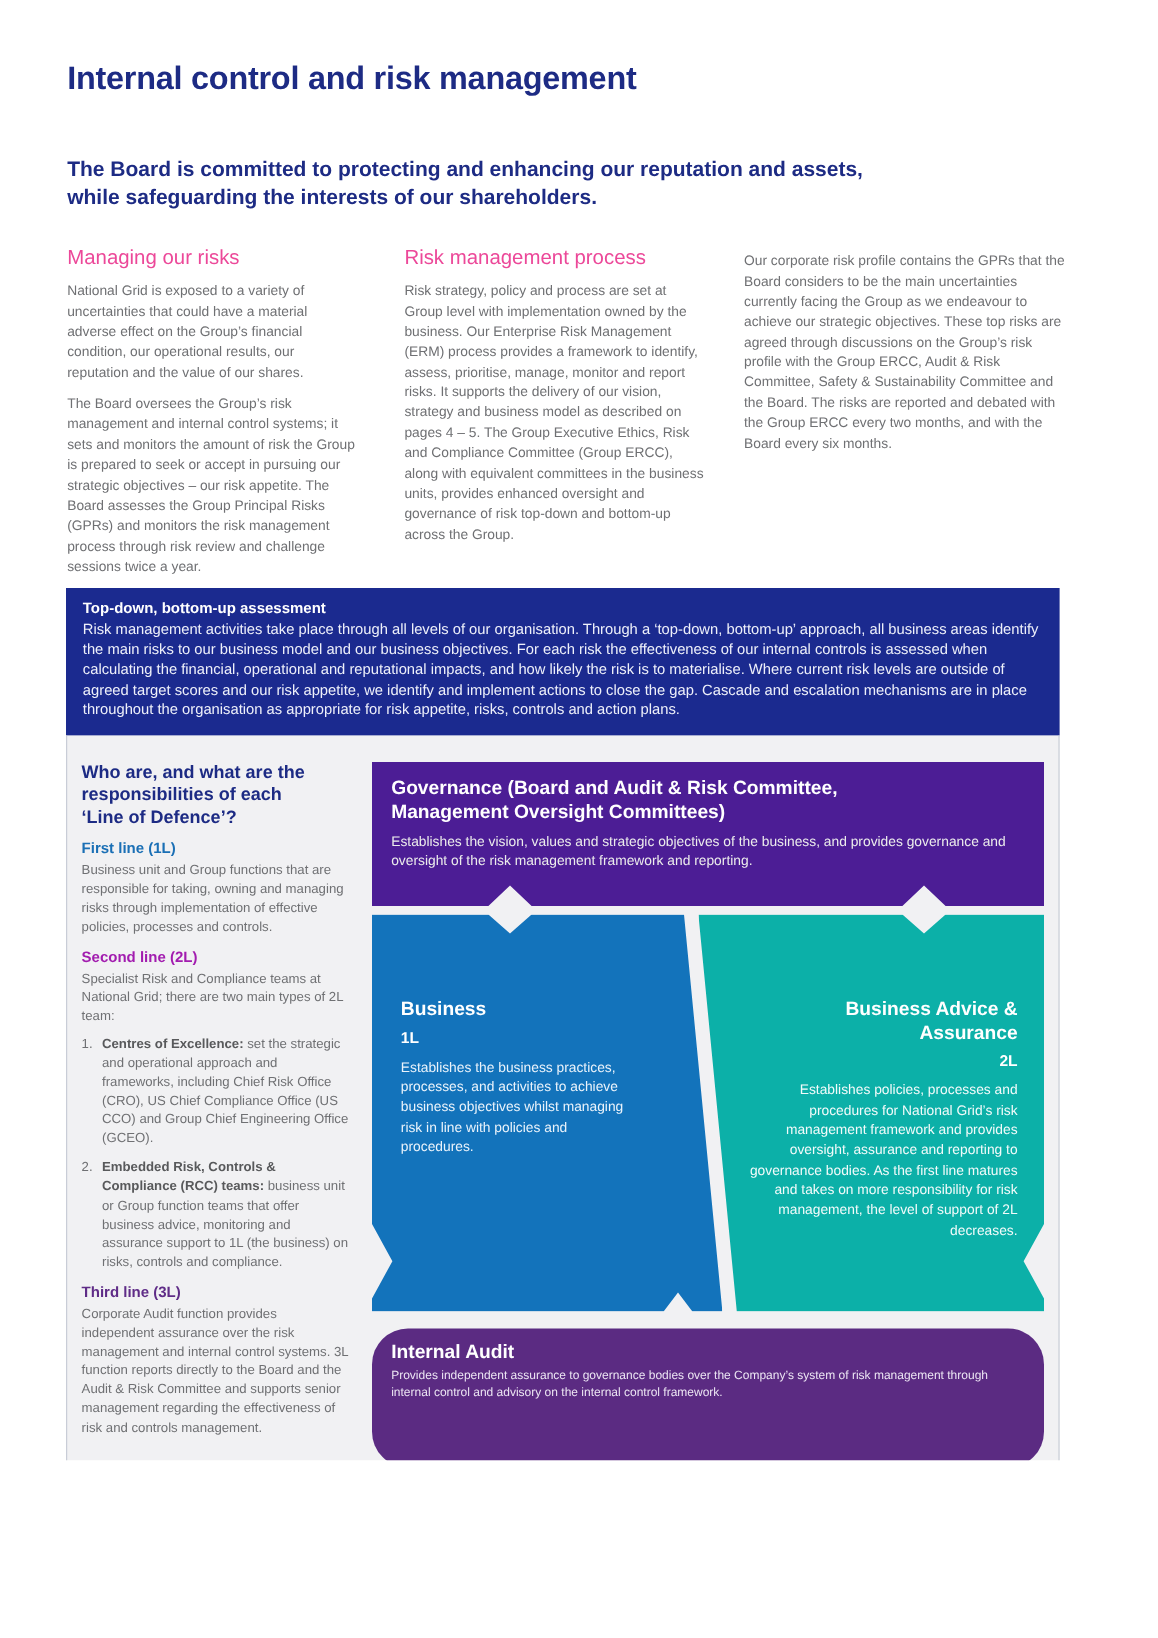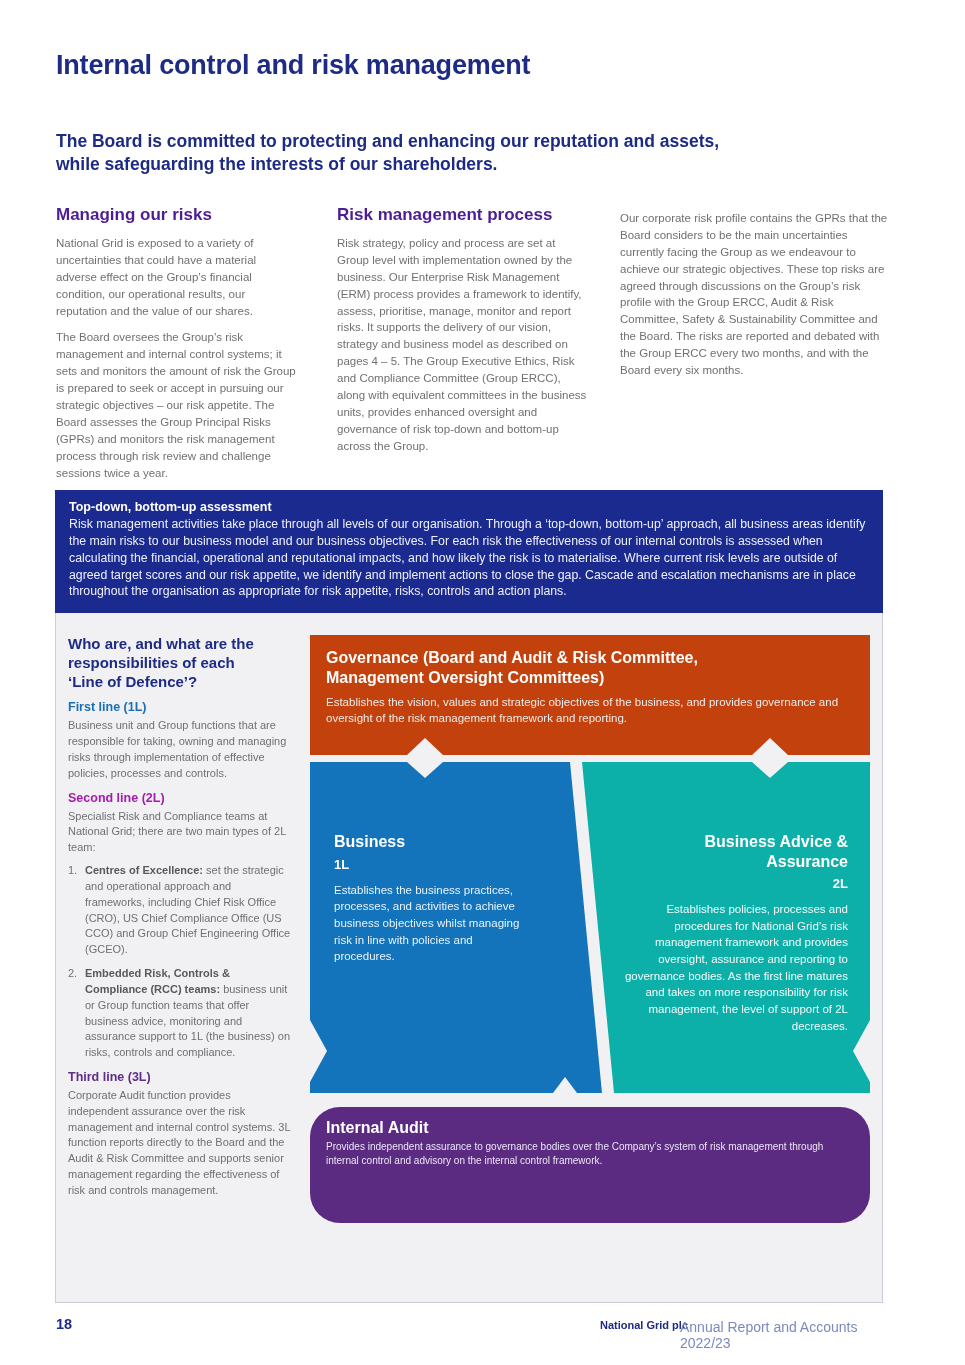--- a/index.html
+++ b/index.html
@@ -1,35 +1,35 @@
 <!DOCTYPE html>
 <html><head>
 <meta charset="utf-8">
 <style>
   * { margin:0; padding:0; box-sizing:border-box; }
   html,body { background:#ffffff; }
   body { font-family:"Liberation Sans", sans-serif; }
   .page {
-    position:relative; width:965px; height:1365px; background:#ffffff;
+    position:relative; width:965px; height:1217px; background:#ffffff;
     overflow:hidden; margin:0 auto;padding-left:39px;
   }
   .abs { position:absolute; }
 
   
   .page-title {
     left:56px; top:50px; width:760px;
     font-size:27px; font-weight:bold; color:#1d2b84; letter-spacing:-0.2px;
   }
   .page-subtitle {
     left:56px; top:130px; width:770px;
     font-size:17.5px; font-weight:bold; color:#1d2b84; line-height:1.32;
     white-space:pre-line;
   }
   .col { top:205px; }
-  .col h2 { font-size:17px; font-weight:bold; color:#4c1d95; margin-bottom:10px; }
+  .col h2 { font-size:17px; font-weight:normal; color:#ec4899; margin-bottom:10px; }
   .col p, .bodytext { font-size:11.5px; line-height:1.47; color:#6f7073; }
   .col p + p { margin-top:10px; }
   .col1 { left:56px;  width:241px; }
   .col2 { left:337px; width:253px; }
   .col3 { left:620px; width:268px; top:210px; }
 
   
   .banner {
     left:55px; top:490px; width:828px; height:123px;
     background:#1b2a8f; color:#ffffff; padding:10px 14px;
@@ -57,21 +57,21 @@
   .num-list { margin-top:7px; }
   .num-item { display:flex; margin-bottom:8px; }
   .num-item .num { width:17px; flex:0 0 17px; font-size:11px; line-height:1.44; color:#6f7073; }
   .num-item .txt { flex:1; font-size:11px; line-height:1.44; color:#6f7073; }
   .bold-lead { font-weight:bold; color:#58595b; }
 
   
   .diagram { left:310px; top:635px; width:560px; height:590px; }
   .box { position:absolute; color:#ffffff; }
   .box-governance {
-    left:0; top:0; width:560px; height:120px; background:#c2410c;
+    left:0; top:0; width:560px; height:120px; background:#4c1d95;
     clip-path:polygon(0 0,560px 0,560px 120px,478px 120px,460px 103px,442px 120px,133px 120px,115px 103px,97px 120px,0 120px);
     padding:13px 16px;
   }
   .box-governance .box-title { font-size:16px; font-weight:bold; line-height:1.25; white-space:pre-line; margin-bottom:6px; }
   .box-governance .box-body  { font-size:11.5px; line-height:1.42; color:#ececec; width:520px; }
 
   .box-business {
     left:0; top:127px; width:292px; height:331px; background:#1373bb;
     clip-path:polygon(0 0,97px 0,115px 16px,133px 0,260px 0,292px 331px,267px 331px,255px 315px,243px 331px,0 331px,0 320px,17px 289px,0 258px);
   }

